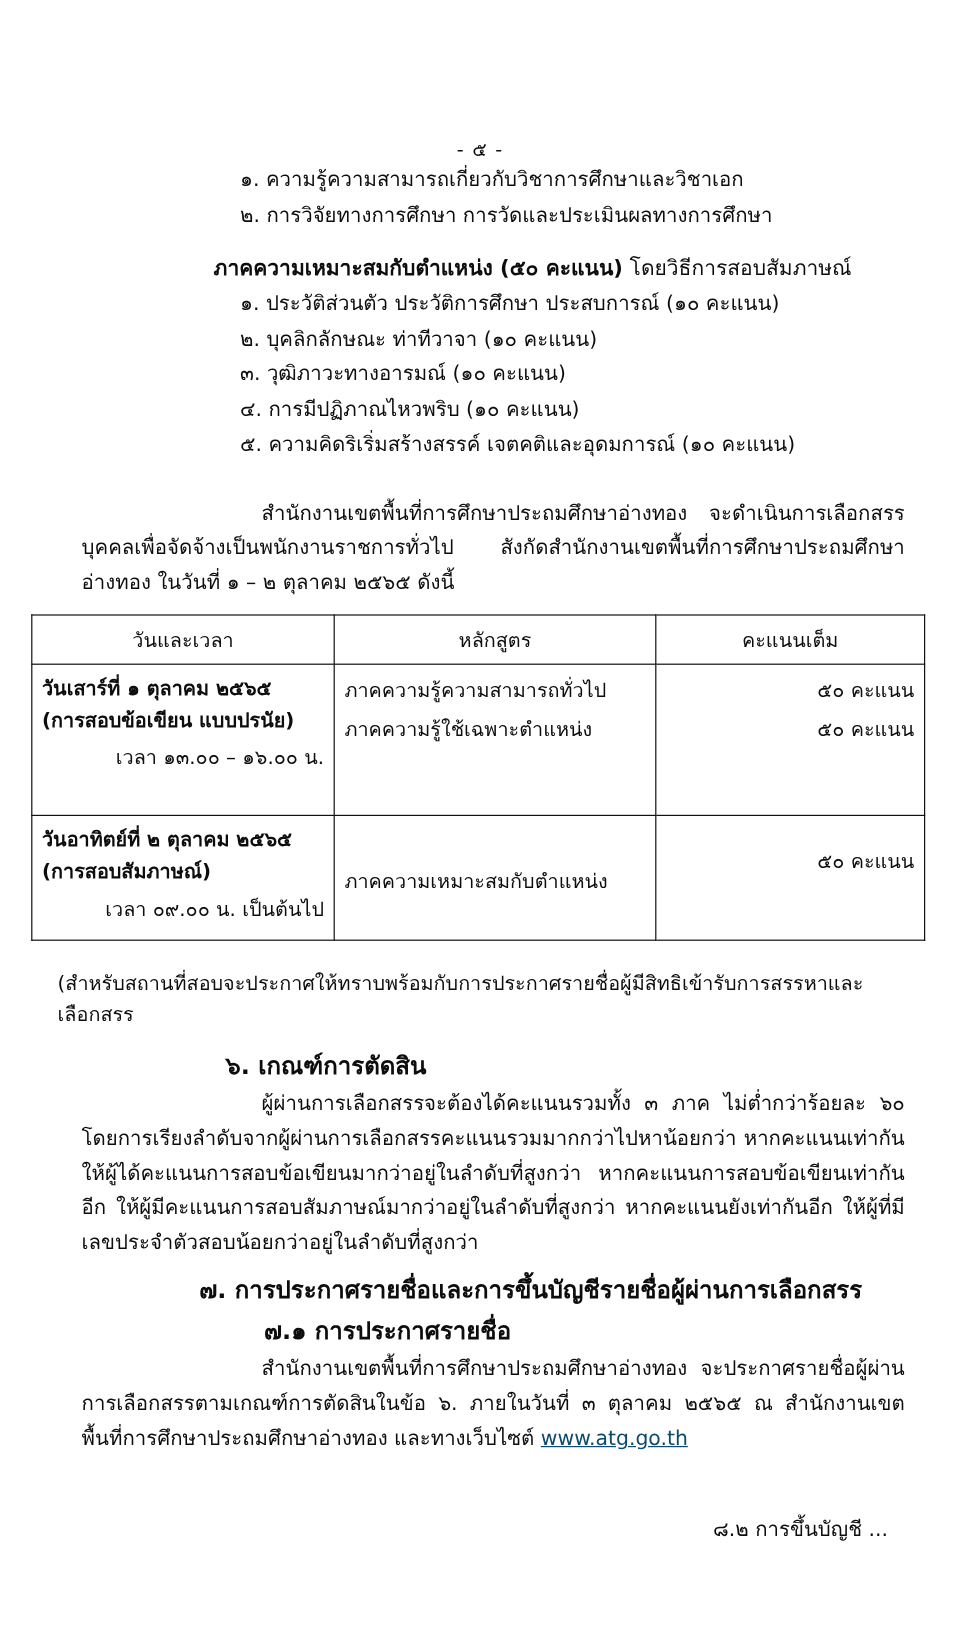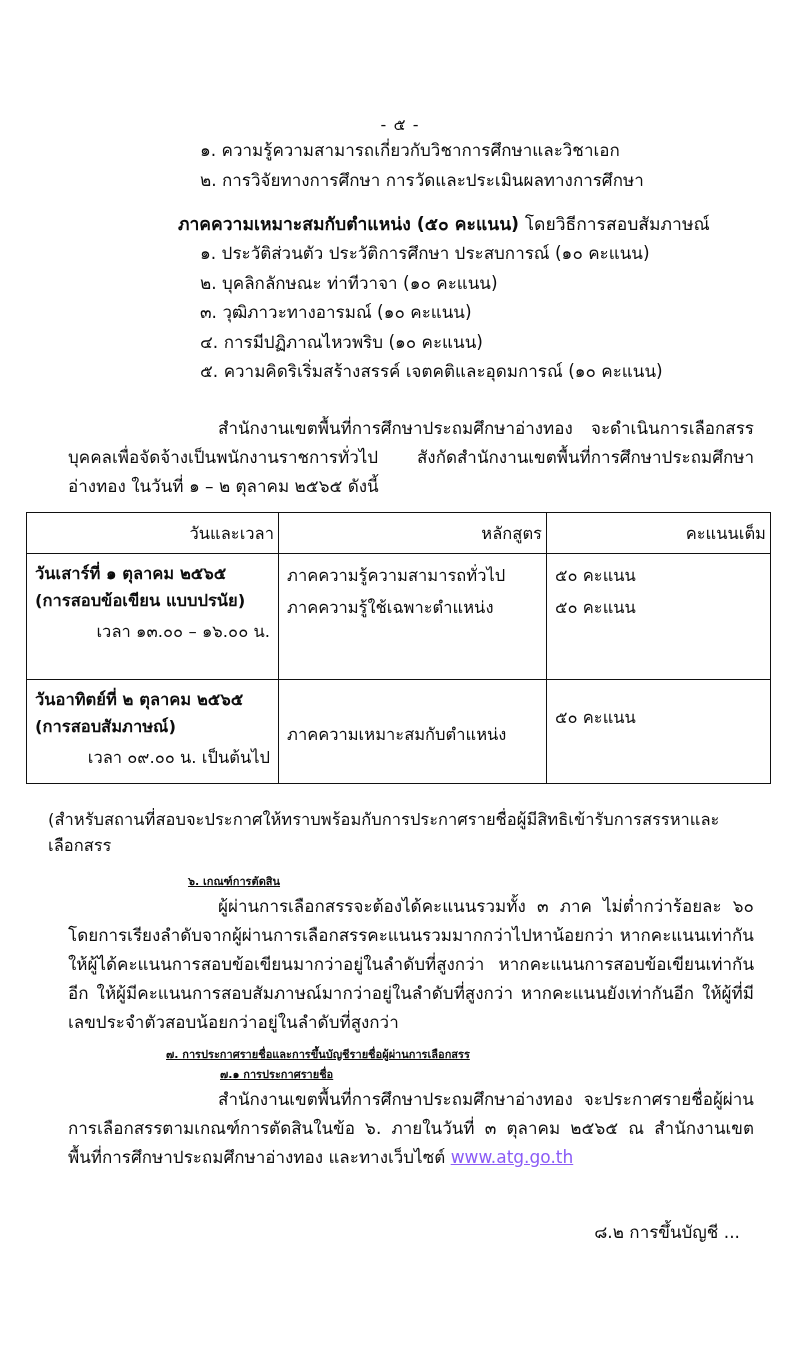--- a/index.html
+++ b/index.html
@@ -66,21 +66,21 @@
     table-layout: fixed;
   }
   table.schedule th,
   table.schedule td {
     border: 1.4px solid #111;
     padding: 6px 8px;
     font-size: 16.5px;
     vertical-align: top;
   }
   table.schedule th {
-    text-align: right;
+    text-align: center;
     font-weight: normal;
     padding: 7px 4px;
   }
   col.c1 { width: 252px; }
   col.c2 { width: 268px; }
   col.c3 { width: 224px; }
   td.cell-when {
     line-height: 1.68;
     padding-top: 9px;
     padding-left: 6px;
@@ -100,45 +100,44 @@
   }
   td.cell-course {
     line-height: 1.95;
     padding-left: 16px;
     padding-top: 20px;
   }
   td.cell-course.single {
     padding-top: 39px;
   }
   td.cell-score {
-    text-align: left;
+    text-align: right;
     line-height: 1.95;
     padding-top: 20px;
   }
   td.cell-score.single {
     padding-top: 22px;
   }
   .row-tall { height: 126px; }
   .row-short { height: 104px; }
 
   .note {
     font-size: 16.5px;
     margin: 22px 0 0 0;
   }
   .section-heading {
     font-weight: bold;
-    font-size: 11px;
+    font-size: 20px;
     margin: 0 0 2px 0;
-    text-decoration: underline;
   }
   .sec6 { margin-left: 140px; }
   .sec7 { margin-left: 118px; }
   .sec71 { margin-left: 172px; }
   .link {
-    color: #8b5cf6;
+    color: #0c4a6e;
     text-decoration: underline;
   }
   .footer-note {
     font-size: 17px;
     text-align: right;
     margin-top: 46px;
     padding-right: 14px;
   }
 </style>
 </head>

